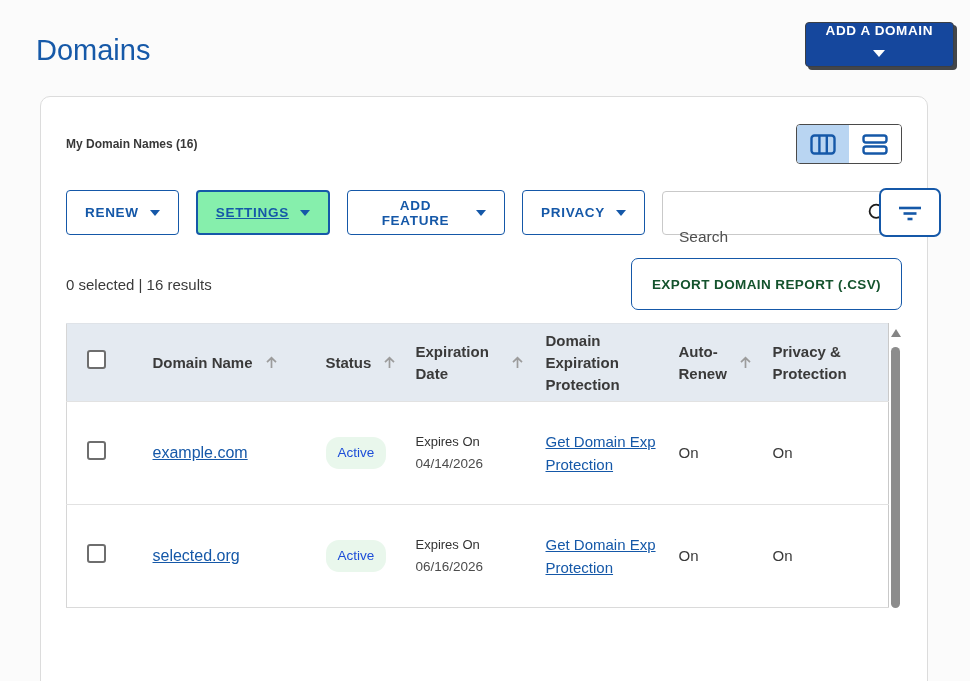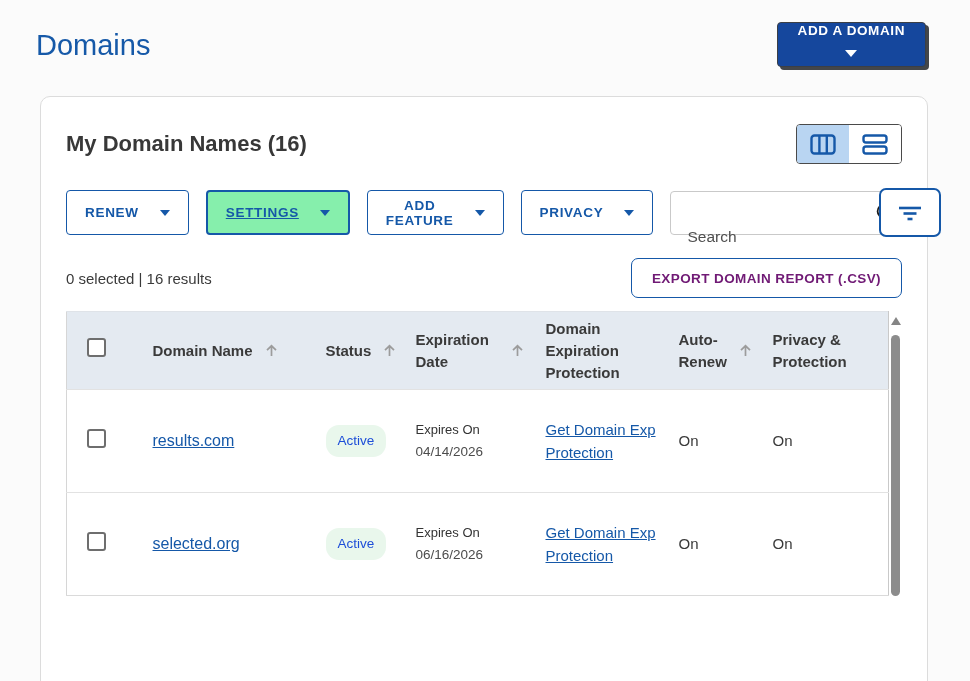--- a/index.html
+++ b/index.html
@@ -6,22 +6,22 @@
   html, body { width: 970px; height: 681px; overflow: hidden; }
   body {
     background: #fbfbfb;
     font-family: "Liberation Sans", sans-serif;
     color: #3a3a3a;
     position: relative;
   }
 
   
   .page-header {
-    display: flex; justify-content: space-between; align-items: flex-start;
-    padding: 22px 44px 0 36px;
+    display: flex; justify-content: space-between; align-items: flex-end;
+    padding: 22px 16px 0 36px;
   }
   .page-title { font-size: 29px; font-weight: 500; color: #1659a8; padding-top: 7px; }
   .btn-add-domain {
     background: #15479d; color: #fff; font-weight: bold; font-size: 13.5px;
     letter-spacing: 0.6px; height: 45px; padding: 0 20px;
     border: 1px solid #3b3f45; border-radius: 4px;
     box-shadow: 3px 3px 0 #43464a;
     display: flex; align-items: center; gap: 12px; cursor: pointer;
     font-family: "Liberation Sans", sans-serif;
     flex-direction: column;
@@ -39,42 +39,42 @@
   .card {
     margin: 29px 42px 0 40px;
     background: #fff;
     border: 1px solid #dcdcdc;
     border-radius: 10px;
     height: 700px;
     padding: 27px 25px 0 25px;
     position: relative;
   }
   .card-title-row { display: flex; justify-content: space-between; align-items: center; }
-  .card-title { font-size: 22px; font-weight: bold; color: #383838; }
+  .card-title { font-size: 12px; font-weight: bold; color: #383838; }
 
   .view-toggle {
     display: flex; border: 1px solid #4a4a4a; border-radius: 4px;
     overflow: hidden; height: 40px;
   }
   .toggle-btn {
     width: 52px; display: flex; align-items: center; justify-content: center;
     background: #fff; border: none; cursor: pointer;
   }
   .toggle-btn.active { background: #b9d5f2; }
 
   
   .toolbar {
     margin-top: 26px; display: flex; gap: 17px; align-items: center;
     position: relative;
   }
   .btn-outline {
     height: 45px; padding: 0 18px;
     border: 1px solid #1558a8; border-radius: 4px;
     background: #fff; color: #1558a8; font-weight: bold; font-size: 13.5px;
-    letter-spacing: 0.7px; display: flex; align-items: center; gap: 21px;
+    letter-spacing: 0.7px; display: flex; align-items: center; gap: 11px;
     cursor: pointer; font-family: "Liberation Sans", sans-serif;
   }
   .btn-outline.settings { background: #86efac; border-width: 2px; text-decoration: underline; }
   .search-box {
     width: 240px; height: 44px; border: 1px solid #c9c9c9; border-radius: 4px;
     background: #fff; display: flex; align-items: center; padding: 0 12px 0 16px;
   }
   .search-box input {
     border: none; outline: none; flex: 1; font-size: 15.5px; color: #3a3a3a;
     font-family: "Liberation Sans", sans-serif; background: transparent; min-width: 0; margin-top: 48px;
@@ -86,23 +86,23 @@
     border: 2px solid #1558a8; border-radius: 7px; background: #fff;
     display: flex; align-items: center; justify-content: center; cursor: pointer;
   }
 
   
   .selection-row {
     margin-top: 23px; display: flex; justify-content: space-between; align-items: center;
   }
   .selection-summary { font-size: 15px; color: #3a3a3a; }
   .btn-export {
-    height: 40px; padding: 0 20px;
+    height: 52px; padding: 0 20px;
     border: 1px solid #1558a8; border-radius: 7px; background: #fff;
-    color: #701a75; font-weight: bold; font-size: 13.5px; letter-spacing: 0.4px;
+    color: #14532d; font-weight: bold; font-size: 13.5px; letter-spacing: 0.4px;
     cursor: pointer; font-family: "Liberation Sans", sans-serif;
   }
 
   
   .table-wrap { margin-top: 13px; position: relative; width: 836px; }
   table {
     border-collapse: collapse; width: 822px; table-layout: fixed;
     border-left: 1px solid #d6d6d6; border-right: 1px solid #c9c9c9;
     border-top: 1px solid #dfe3e8;
   }
@@ -285,21 +285,21 @@
             </span>
           </th>
           <th>
             <span>Privacy &amp; Protection</span>
           </th>
         </tr>
       </thead>
       <tbody>
         <tr>
           <td class="cell-check"><span class="checkbox"></span></td>
-          <td><a class="domain-link">results.com</a></td>
+          <td><a class="domain-link">example.com</a></td>
           <td><span class="badge-active">Active</span></td>
           <td>
             <div class="exp-label">Expires On</div>
             <div class="exp-date">04/14/2026</div>
           </td>
           <td><a class="protection-link">Get Domain Exp Protection</a></td>
           <td><span>On</span></td>
           <td><span>On</span></td>
         </tr>
         <tr>

